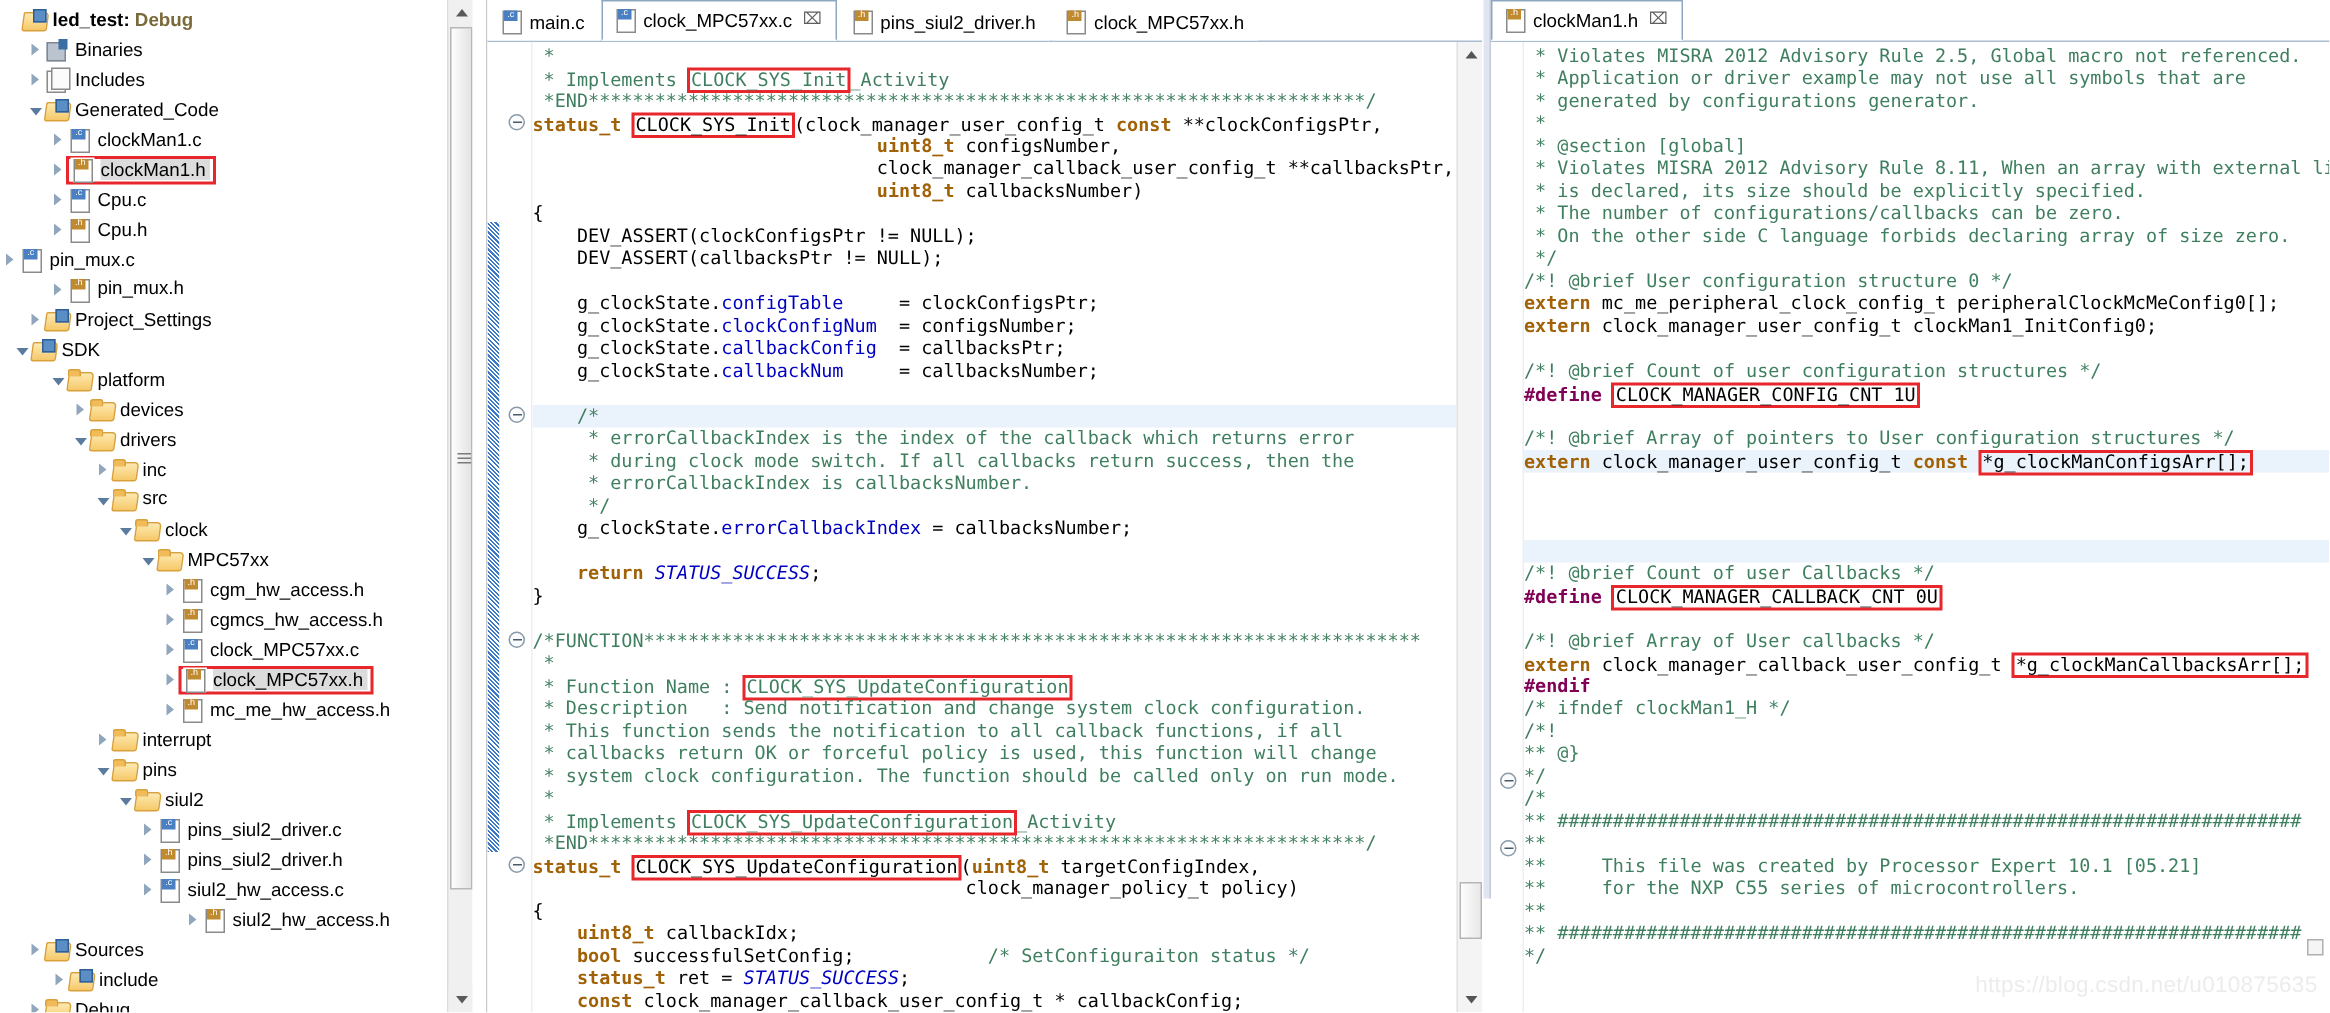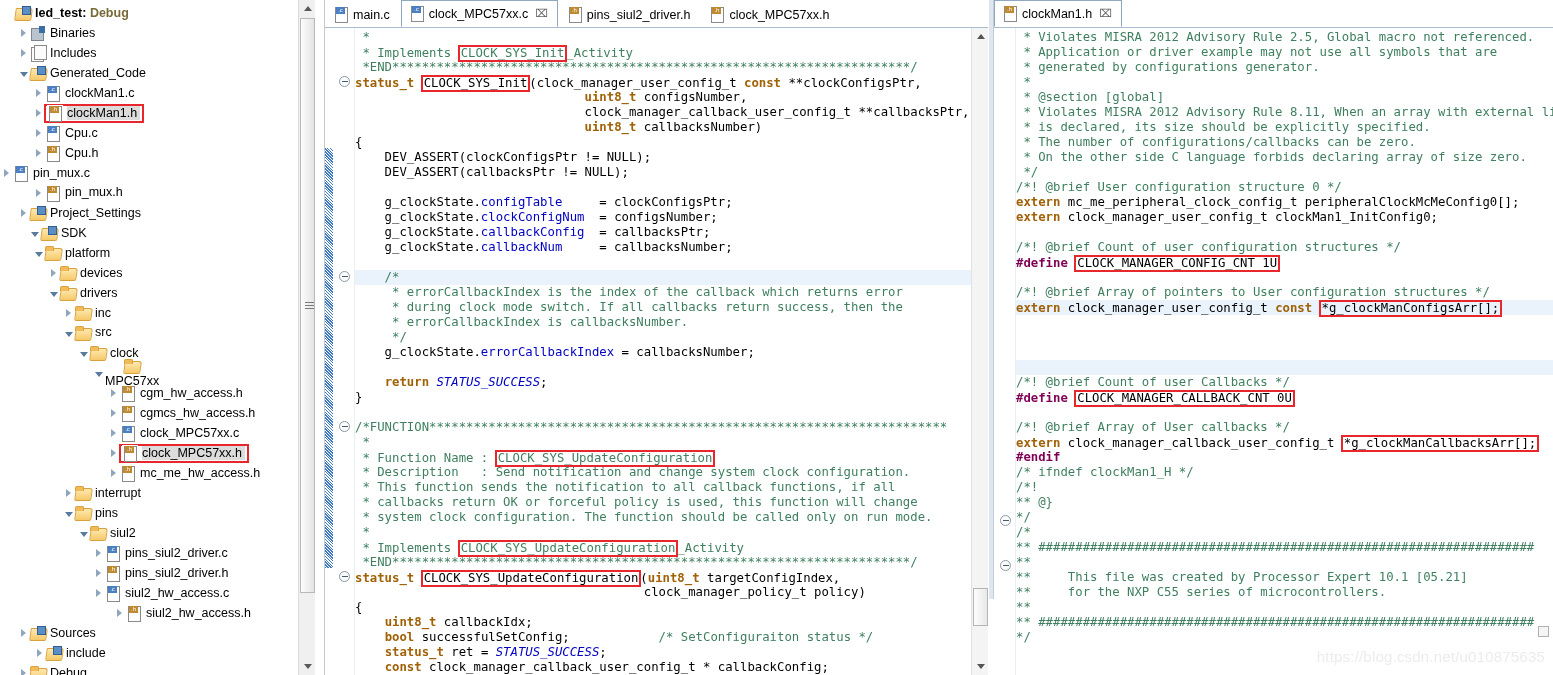--- a/index.html
+++ b/index.html
@@ -477,21 +477,21 @@
               <span class="tree-label">pin_mux.h</span>
             </span>
           </div>
           <div class="tree-row" style="padding-left: 17px;">
             <span class="twisty collapsed"></span>
             <span style="display: inline-flex; align-items: center;">
               <span class="ic project"></span>
               <span class="tree-label">Project_Settings</span>
             </span>
           </div>
-          <div class="tree-row" style="padding-left: 28px;">
+          <div class="tree-row" style="padding-left: 8px;">
             <span class="twisty expanded"></span>
             <span style="display: inline-flex; align-items: center;">
               <span class="ic project"></span>
               <span class="tree-label">SDK</span>
             </span>
           </div>
           <div class="tree-row" style="padding-left: 32px;">
             <span class="twisty expanded"></span>
             <span style="display: inline-flex; align-items: center;">
               <span class="ic folder"></span>
@@ -528,21 +528,21 @@
           </div>
           <div class="tree-row" style="padding-left: 77px;">
             <span class="twisty expanded"></span>
             <span style="display: inline-flex; align-items: center;">
               <span class="ic folder"></span>
               <span class="tree-label">clock</span>
             </span>
           </div>
           <div class="tree-row" style="padding-left: 92px;">
             <span class="twisty expanded"></span>
-            <span style="display: inline-flex; align-items: center; flex-direction: column;">
+            <span style="display: inline-flex; align-items: center;">
               <span class="ic folder"></span>
               <span class="tree-label">MPC57xx</span>
             </span>
           </div>
           <div class="tree-row" style="padding-left: 107px;">
             <span class="twisty collapsed"></span>
             <span style="display: inline-flex; align-items: center;">
               <span class="ic file file-h"></span>
               <span class="tree-label">cgm_hw_access.h</span>
             </span>
@@ -610,21 +610,21 @@
               <span class="tree-label">pins_siul2_driver.h</span>
             </span>
           </div>
           <div class="tree-row" style="padding-left: 92px;">
             <span class="twisty collapsed"></span>
             <span style="display: inline-flex; align-items: center;">
               <span class="ic file file-c"></span>
               <span class="tree-label">siul2_hw_access.c</span>
             </span>
           </div>
-          <div class="tree-row" style="padding-left: 113px;">
+          <div class="tree-row" style="padding-left: 84px; margin-left: 38px;">
             <span class="twisty collapsed"></span>
             <span style="display: inline-flex; align-items: center;">
               <span class="ic file file-h"></span>
               <span class="tree-label">siul2_hw_access.h</span>
             </span>
           </div>
           <div class="tree-row" style="padding-left: 17px;">
             <span class="twisty collapsed"></span>
             <span style="display: inline-flex; align-items: center;">
               <span class="ic project"></span>

